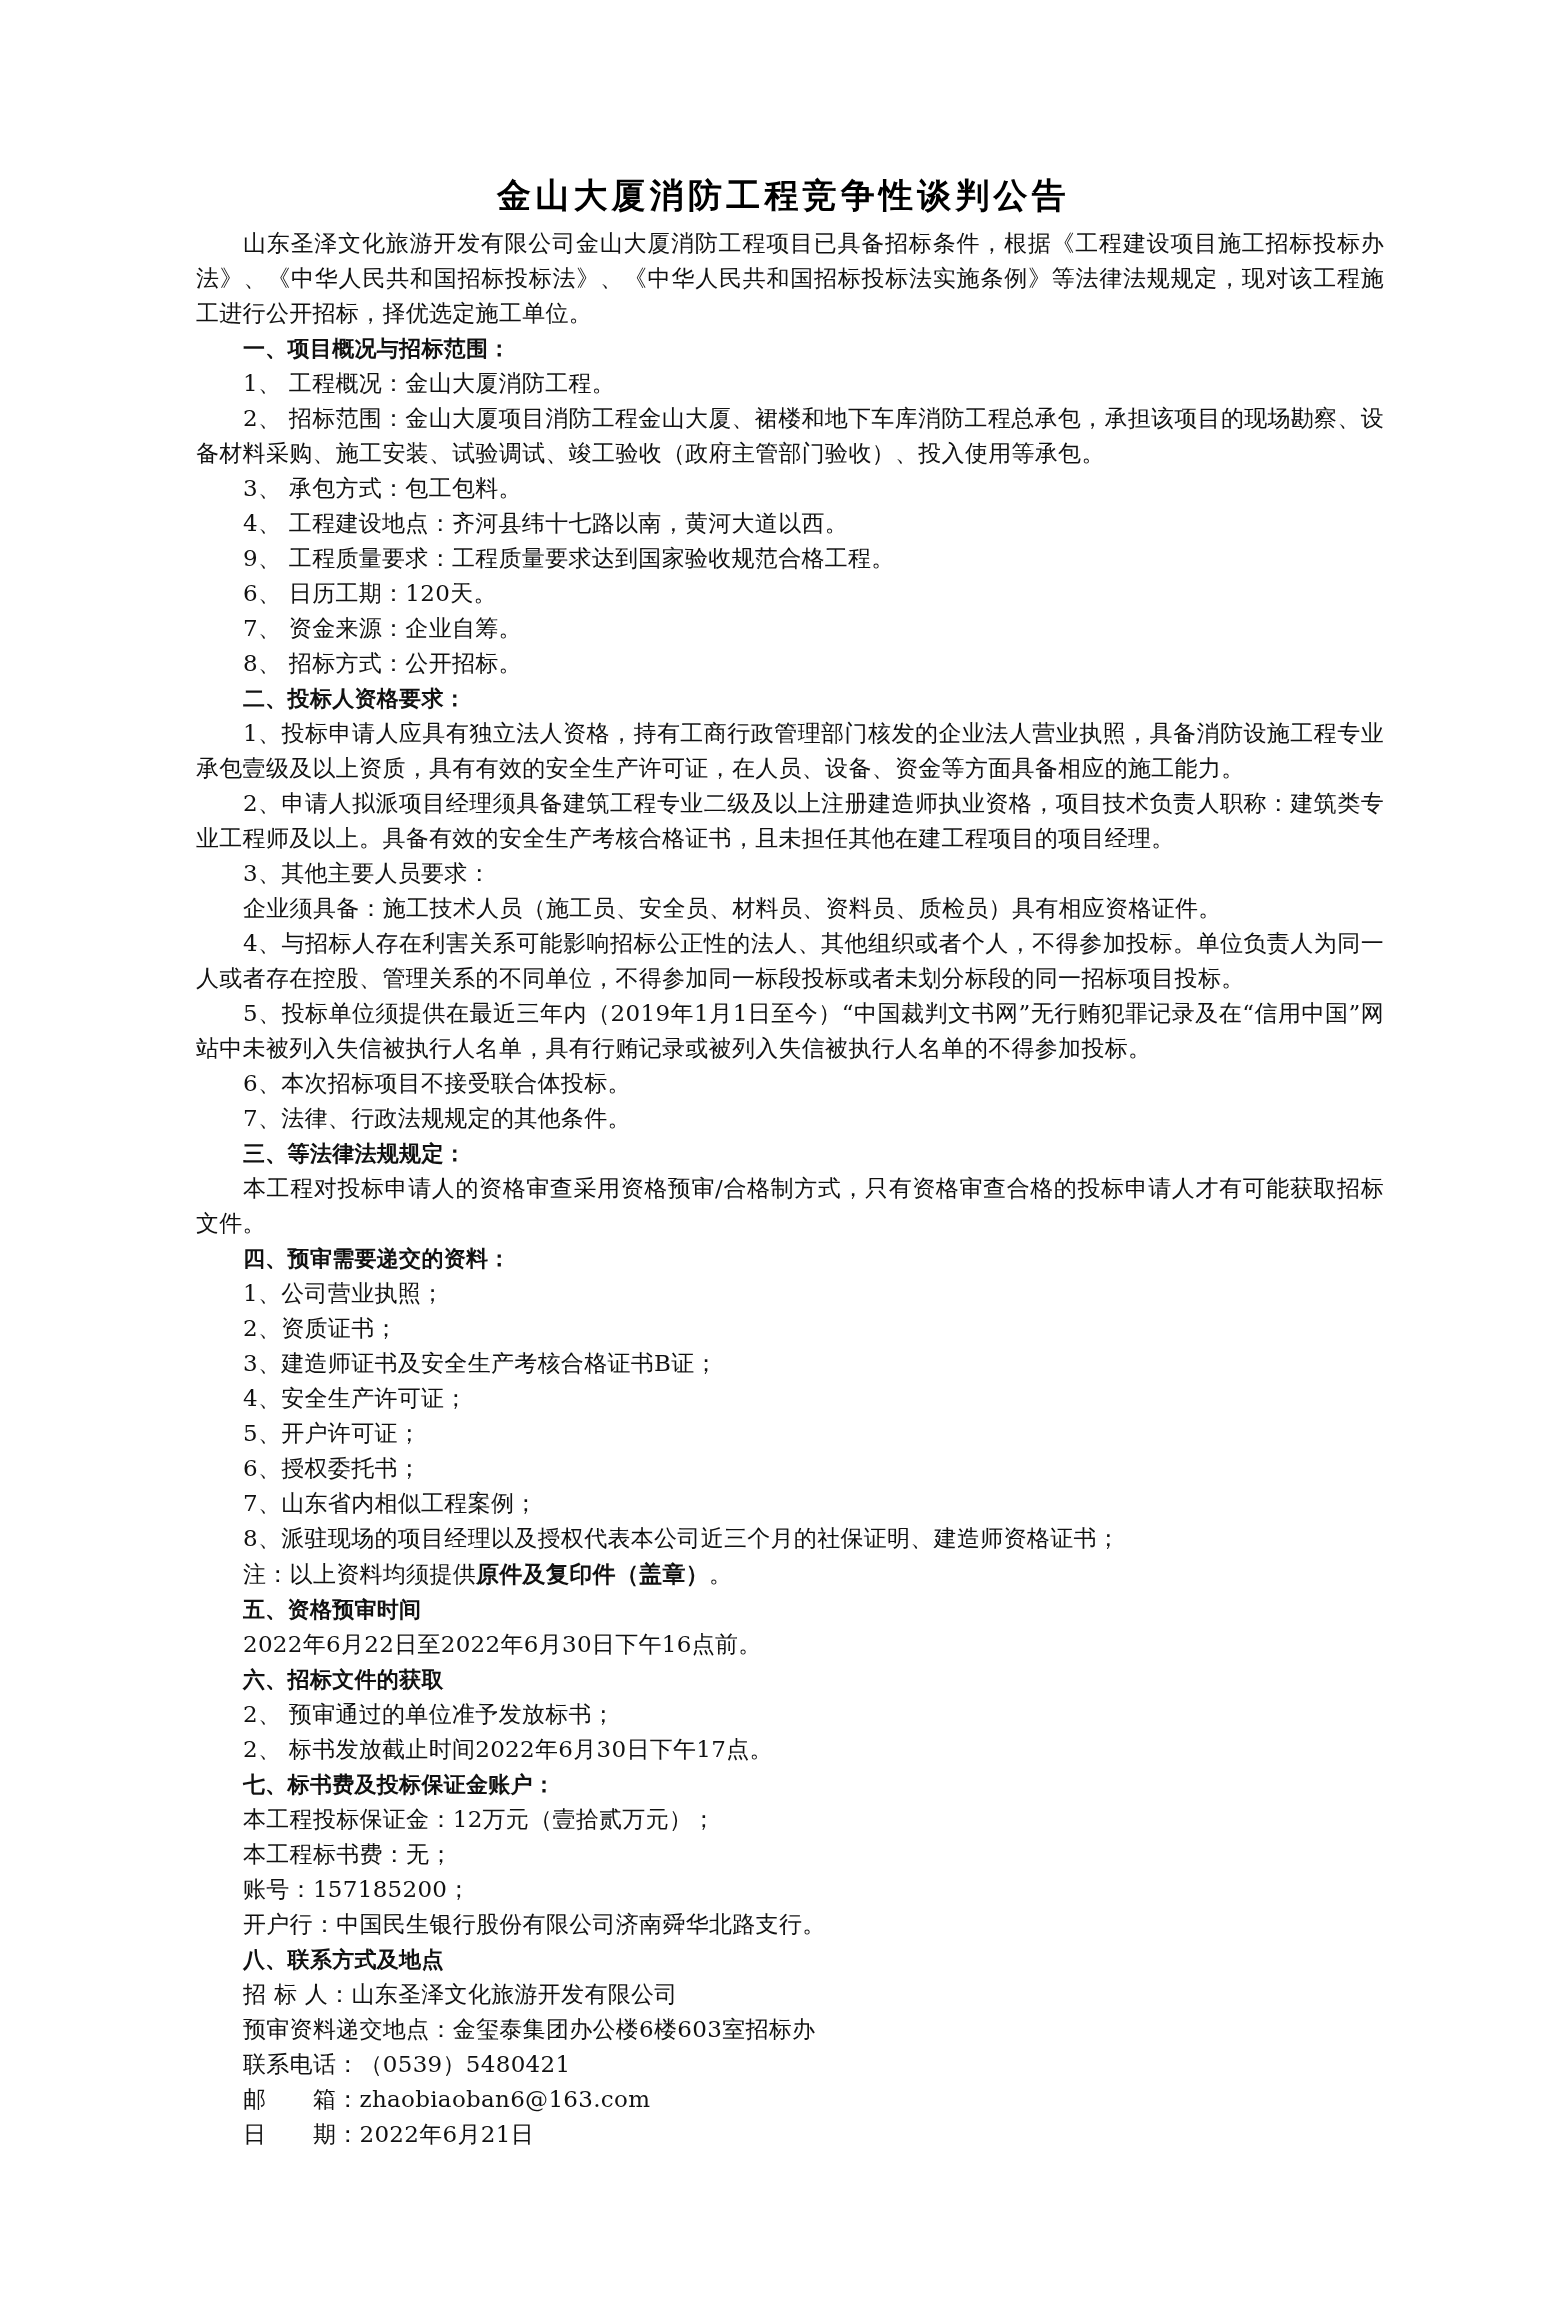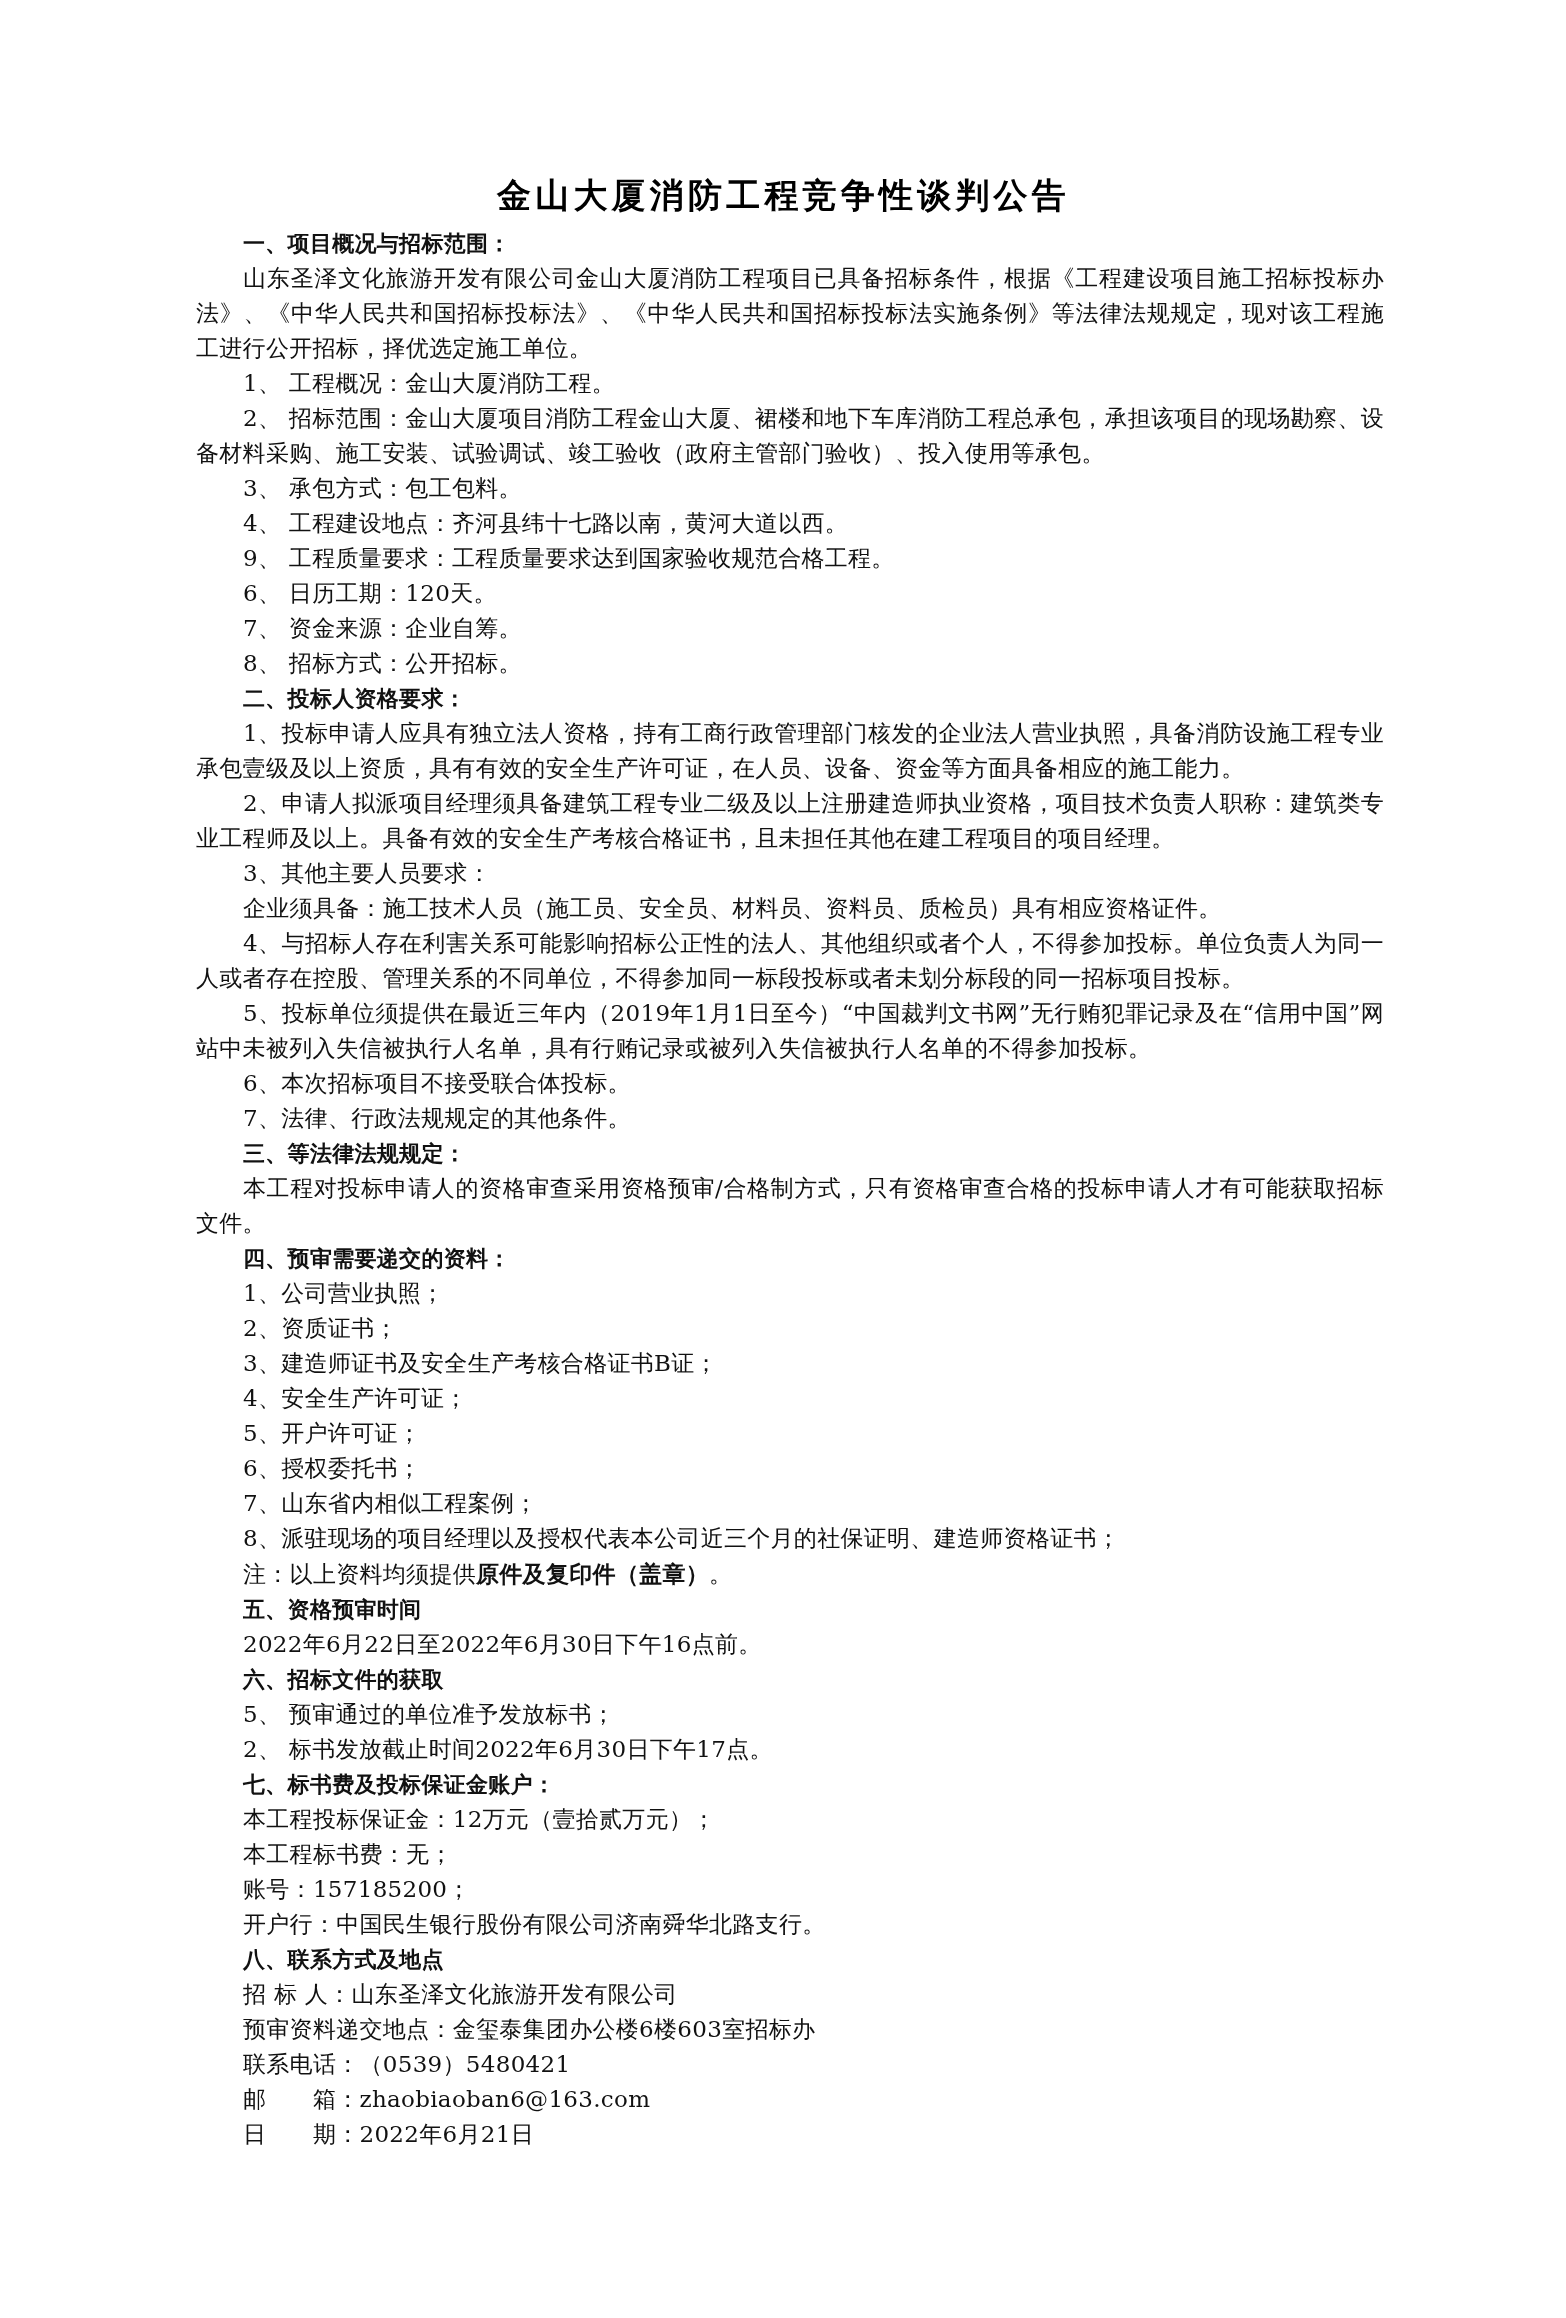--- a/index.html
+++ b/index.html
@@ -16,23 +16,23 @@
   .h { font-weight:bold; font-family:"DejaVu Sans","Liberation Sans",sans-serif; font-size:22px; }
   .b { font-weight:bold; }
 </style>
 </head>
 <body>
 
 <div class="page">
   <div class="title">金山大厦消防工程竞争性谈判公告</div>
 
   <div class="body">
+    <p class="p ind">山东圣泽文化旅游开发有限公司金山大厦消防工程项目已具备招标条件，根据《工程建设项目施工招标投标办法》、《中华人民共和国招标投标法》、《中华人民共和国招标投标法实施条例》等法律法规规定，现对该工程施工进行公开招标，择优选定施工单位。</p>
+
     <p class="p ind h">一、项目概况与招标范围：</p>
-
-    <p class="p ind">山东圣泽文化旅游开发有限公司金山大厦消防工程项目已具备招标条件，根据《工程建设项目施工招标投标办法》、《中华人民共和国招标投标法》、《中华人民共和国招标投标法实施条例》等法律法规规定，现对该工程施工进行公开招标，择优选定施工单位。</p>
     <p class="p ind">1、 工程概况：金山大厦消防工程。</p>
     <p class="p ind">2、 招标范围：金山大厦项目消防工程金山大厦、裙楼和地下车库消防工程总承包，承担该项目的现场勘察、设备材料采购、施工安装、试验调试、竣工验收（政府主管部门验收）、投入使用等承包。</p>
     <p class="p ind">3、 承包方式：包工包料。</p>
     <p class="p ind">4、 工程建设地点：齐河县纬十七路以南，黄河大道以西。</p>
     <p class="p ind">9、 工程质量要求：工程质量要求达到国家验收规范合格工程。</p>
     <p class="p ind">6、 日历工期：120天。</p>
     <p class="p ind">7、 资金来源：企业自筹。</p>
     <p class="p ind">8、 招标方式：公开招标。</p>
 
     <p class="p ind h">二、投标人资格要求：</p>
@@ -56,21 +56,21 @@
     <p class="p ind">5、开户许可证；</p>
     <p class="p ind">6、授权委托书；</p>
     <p class="p ind">7、山东省内相似工程案例；</p>
     <p class="p ind">8、派驻现场的项目经理以及授权代表本公司近三个月的社保证明、建造师资格证书；</p>
     <p class="p ind"><span>注：以上资料均须提供</span><span class="b">原件及复印件（盖章）</span><span>。</span></p>
 
     <p class="p ind h">五、资格预审时间</p>
     <p class="p ind">2022年6月22日至2022年6月30日下午16点前。</p>
 
     <p class="p ind h">六、招标文件的获取</p>
-    <p class="p ind">5、 预审通过的单位准予发放标书；</p>
+    <p class="p ind">2、 预审通过的单位准予发放标书；</p>
     <p class="p ind">2、 标书发放截止时间2022年6月30日下午17点。</p>
 
     <p class="p ind h">七、标书费及投标保证金账户：</p>
     <p class="p ind">本工程投标保证金：12万元（壹拾贰万元）；</p>
     <p class="p ind">本工程标书费：无；</p>
     <p class="p ind">账号：157185200；</p>
     <p class="p ind">开户行：中国民生银行股份有限公司济南舜华北路支行。</p>
 
     <p class="p ind h">八、联系方式及地点</p>
     <p class="p ind">招 标 人：山东圣泽文化旅游开发有限公司</p>

